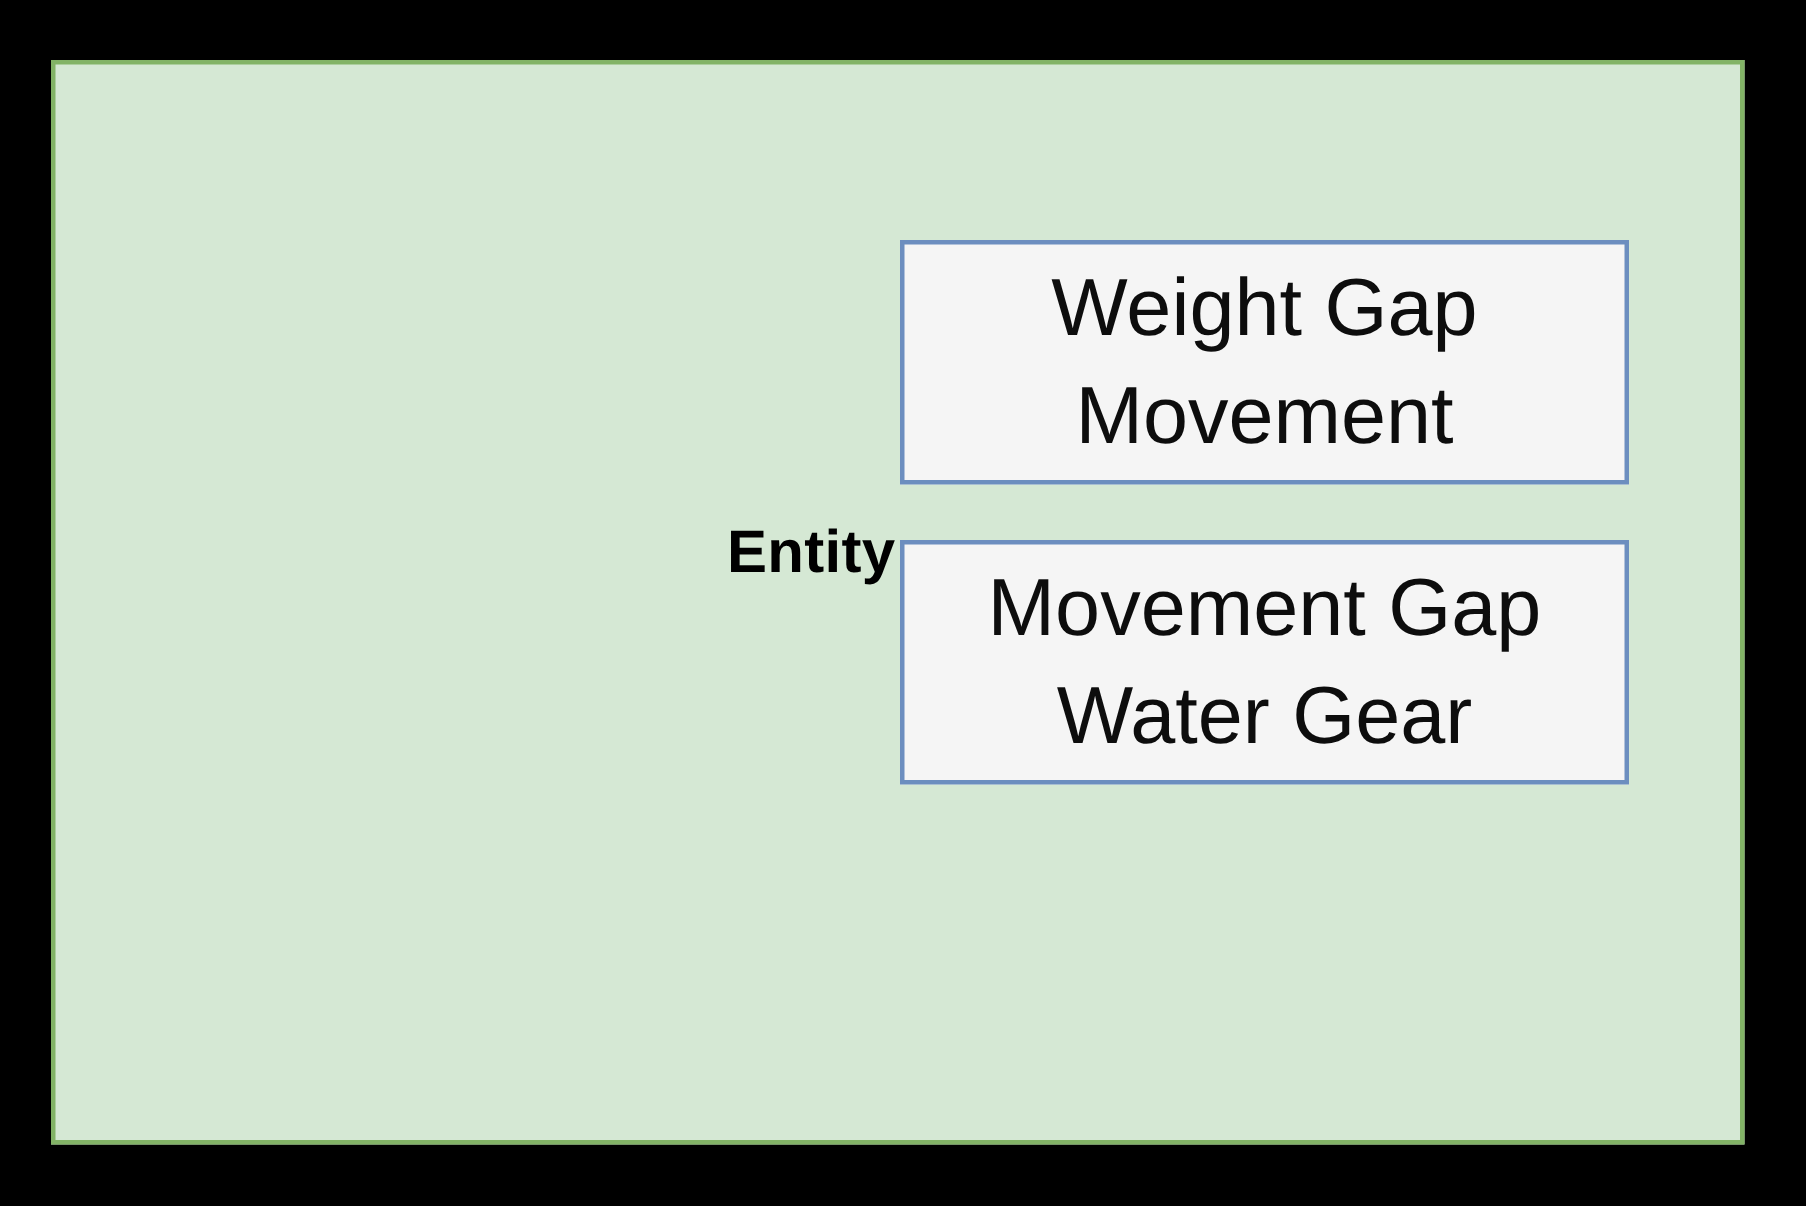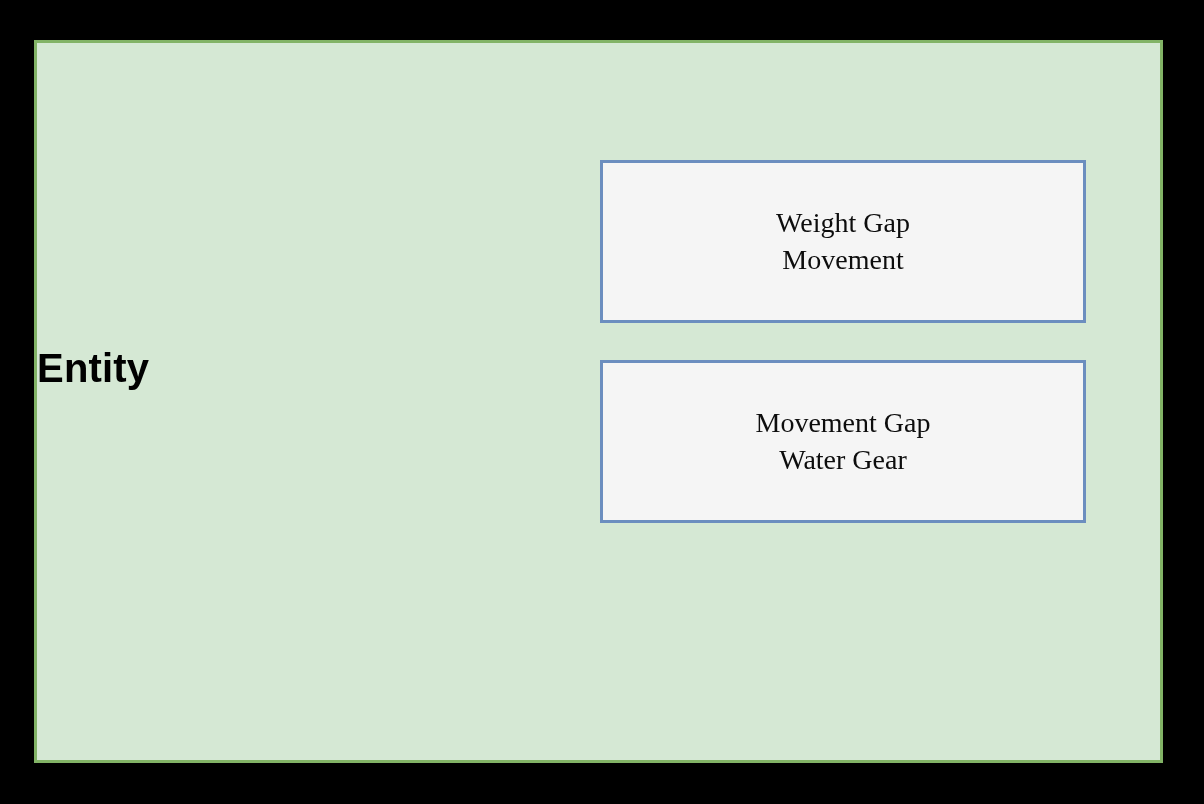--- a/index.html
+++ b/index.html
@@ -34,21 +34,21 @@
     background: #d5e8d4;
     border: 3px solid #82b366;
   }
 
   
   .entity-title {
     position: absolute;
     left: 0px;
     top: 296px;
     width: 560px;
-    text-align: left;
+    text-align: right;
     font-size: 40px;
     font-weight: bold;
     line-height: 1.45;
     color: #000000;
     letter-spacing: 0.2px;
     white-space: nowrap;
   }
   .entity-title .line {
     display: block;
   }
@@ -72,27 +72,26 @@
     align-items: center;
     justify-content: center;
     margin-bottom: 37px;
   }
   .attr-box:last-child {
     margin-bottom: 0;
   }
 
   .attr-line {
     display: block;
-    font-size: 28px;
+    font-size: 54px;
     font-weight: normal;
     line-height: 1.32;
     color: #0d0d0d;
     text-align: center;
     white-space: nowrap;
-    font-family: Liberation Serif, serif;
   }
 </style>
 </head>
 <body>
 
 <div id="canvas">
 
   <div class="entity-panel">
 
     <div class="entity-title">

